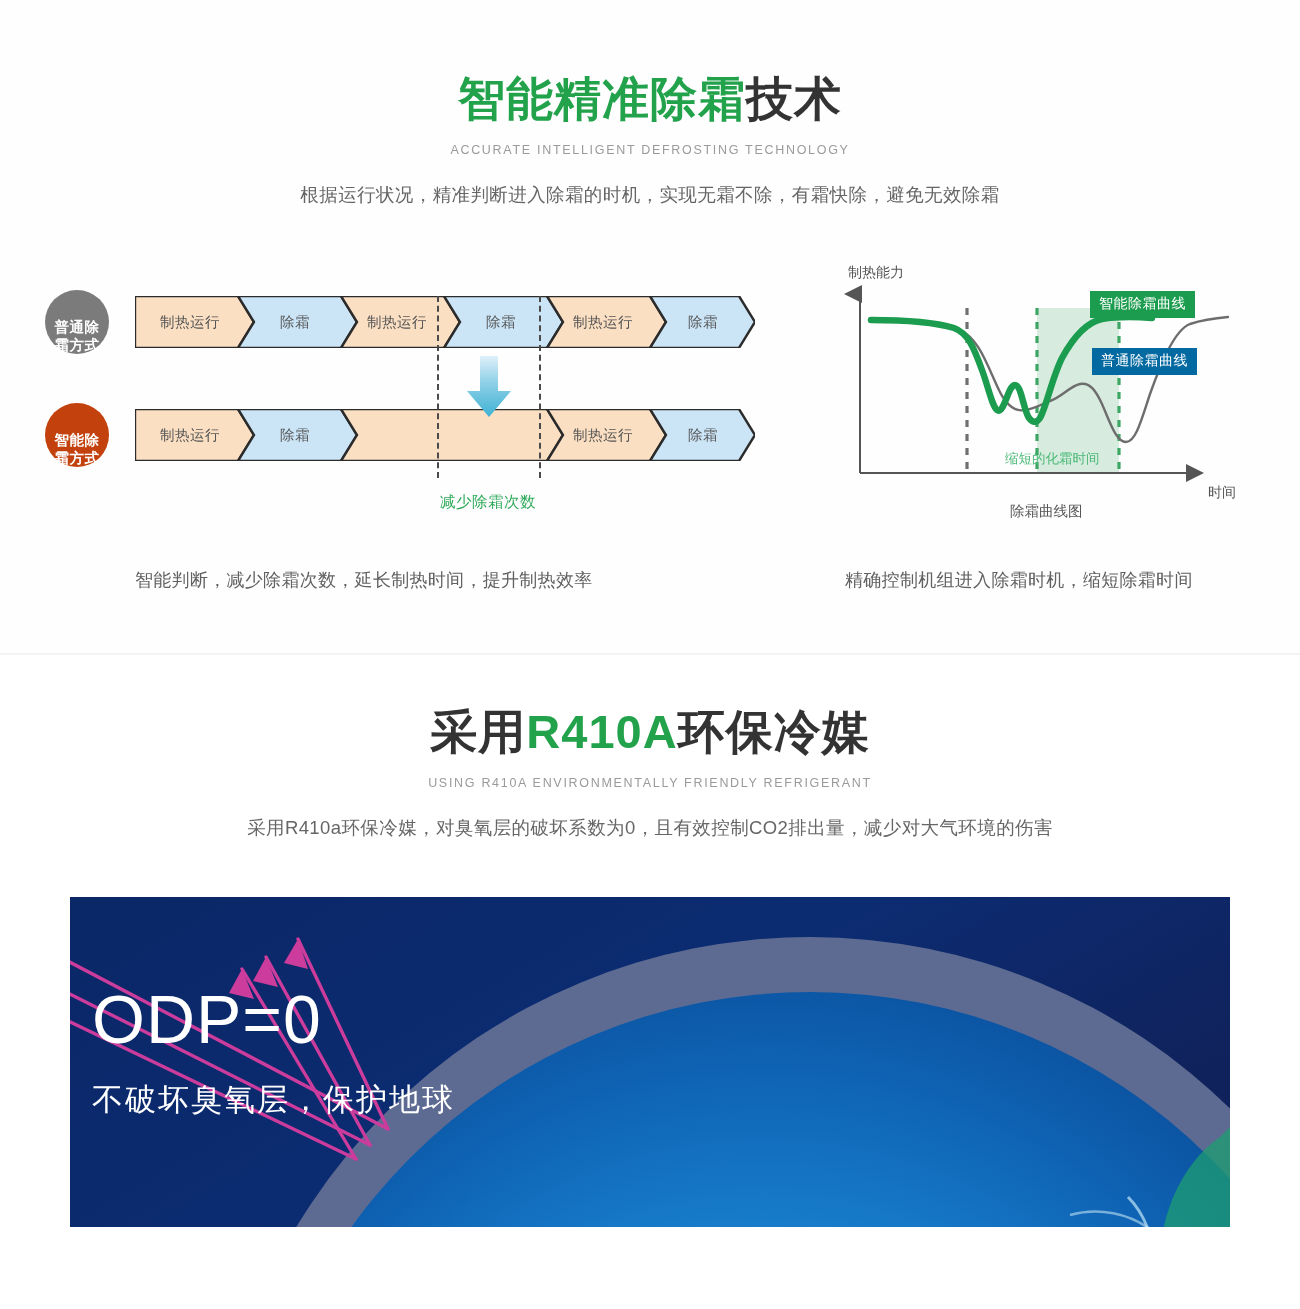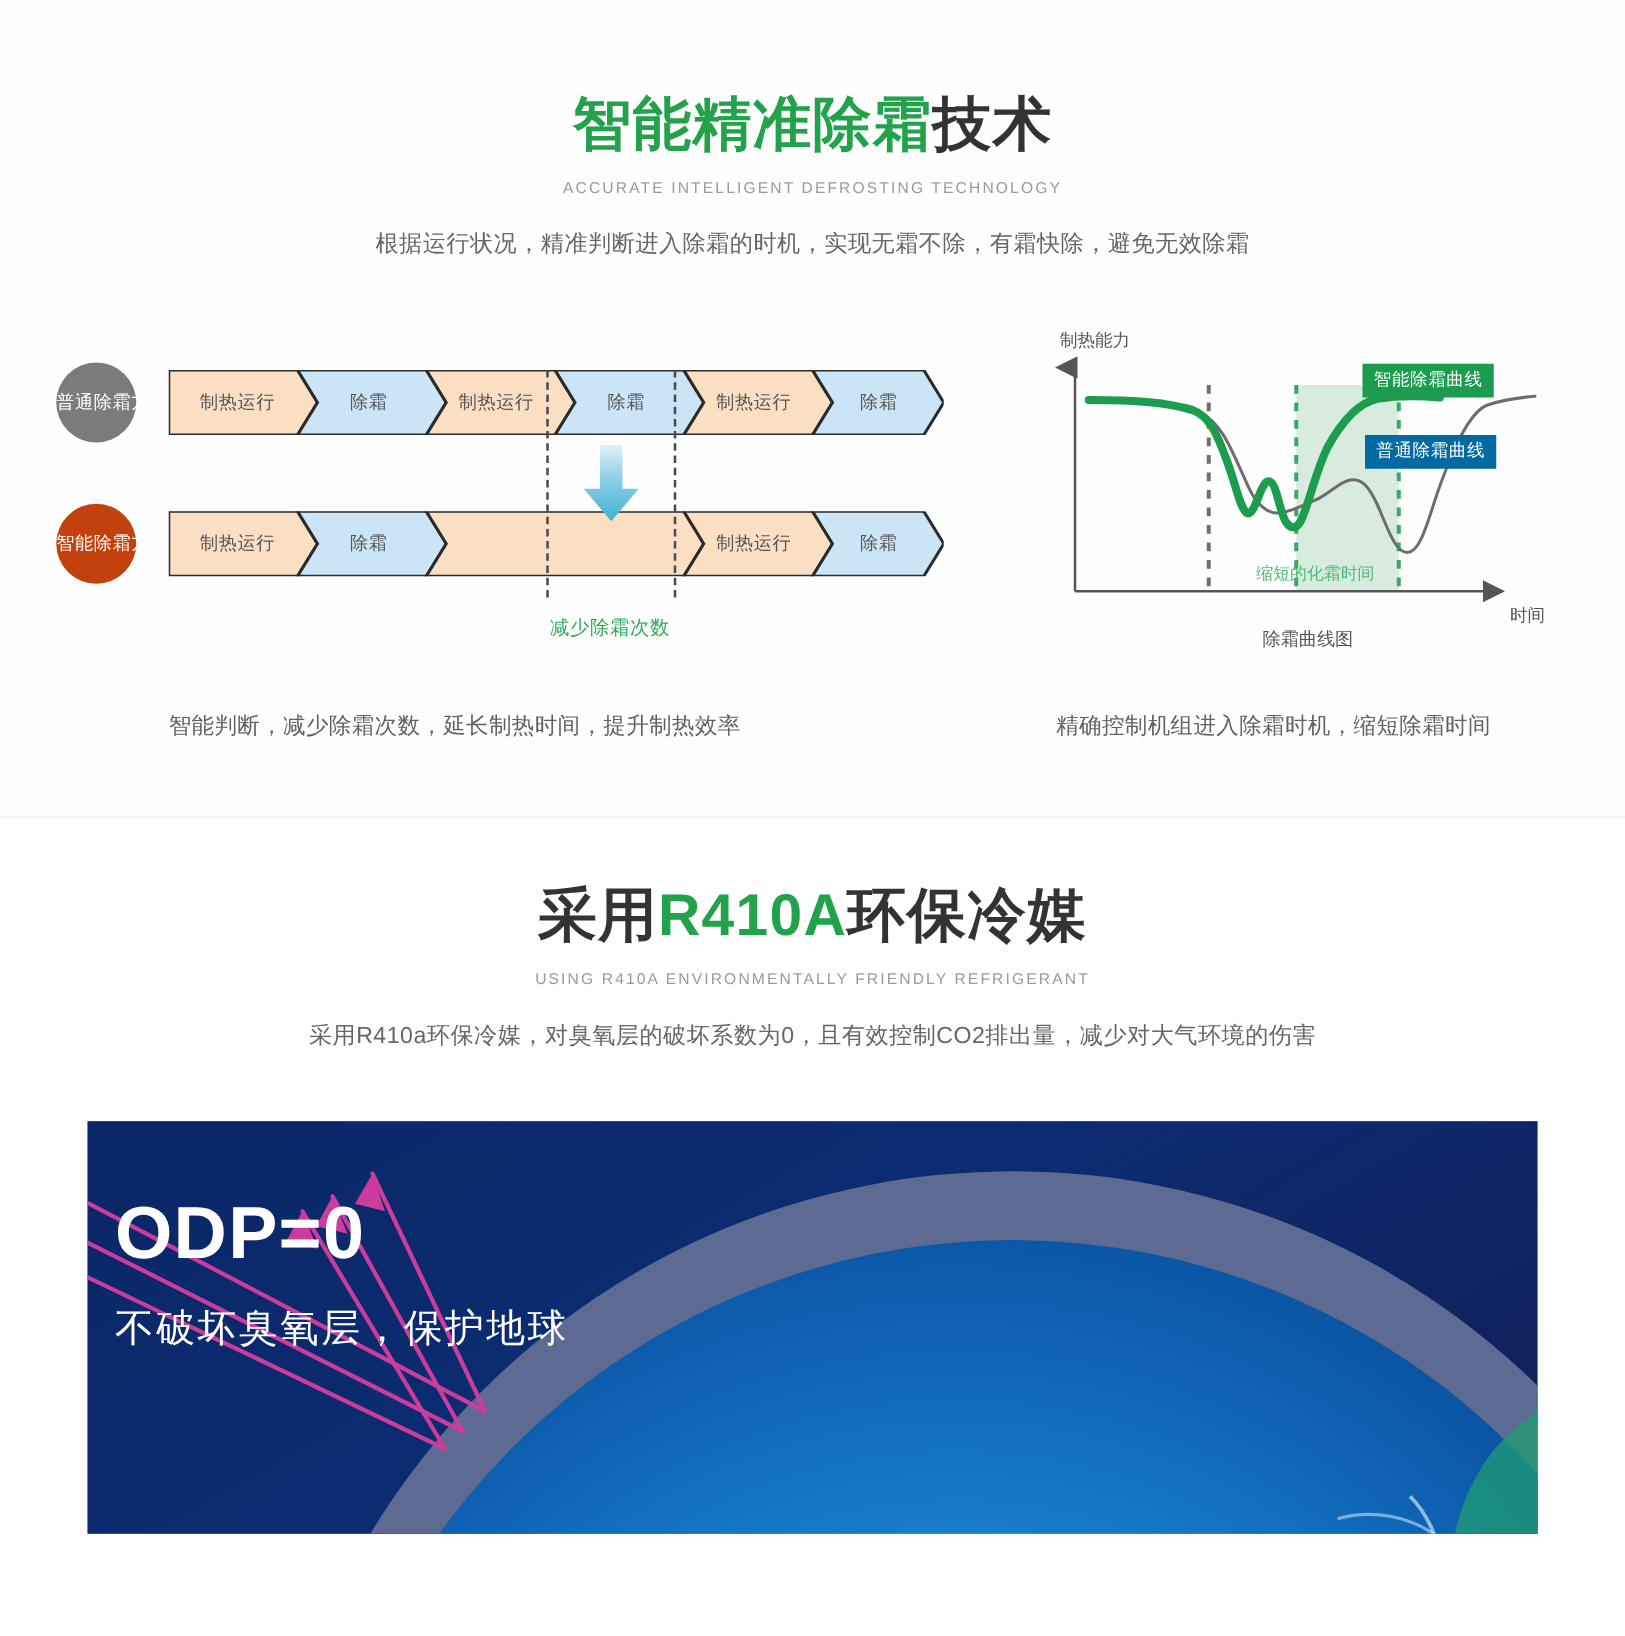--- a/index.html
+++ b/index.html
@@ -51,23 +51,23 @@
     position: absolute; left: 0; top: 260px;
     width: 790px; height: 270px;
   }
   .badge {
     position: absolute;
     width: 64px; height: 64px;
     border-radius: 50%;
     color: #ffffff;
     font-size: 14.5px;
     line-height: 18px;
-    font-weight: normal;
-    display: flex; flex-direction: row;
-    align-items: center; justify-content: space-between;
+    font-weight: bold;
+    display: flex; flex-direction: column;
+    align-items: center; justify-content: flex-end;
     letter-spacing: 0.5px;
   }
   #badge-normal { left: 45px; top: 30px; background: #7b7b7b; }
   #badge-smart  { left: 45px; top: 143px; background: #c2410c; }
   .badge span { display: block; white-space: nowrap; }
 
   .bar-wrap { position: absolute; left: 135px; width: 620px; height: 52px; }
   #bar-normal { top: 36px; }
   #bar-smart  { top: 149px; }
 
@@ -162,25 +162,26 @@
   #odp-banner {
     position: absolute; left: 70px; top: 242px;
     width: 1160px; height: 330px;
     overflow: hidden;
     background: #0b2a6b;
   }
   .odp-text-wrap {
     position: absolute; left: 22px; top: 60px; z-index: 5;
   }
   #odp-value {
-    font-size: 59px;
+    font-size: 68px;
     color: #ffffff;
-    font-weight: bold;
+    font-weight: normal;
     letter-spacing: 1px;
     line-height: 1;
+    margin-top: 28px;
   }
   #odp-tagline {
     margin-top: 26px;
     font-size: 31px;
     color: #ffffff;
     letter-spacing: 2px;
   }
 </style>
 </head>
 <body>

